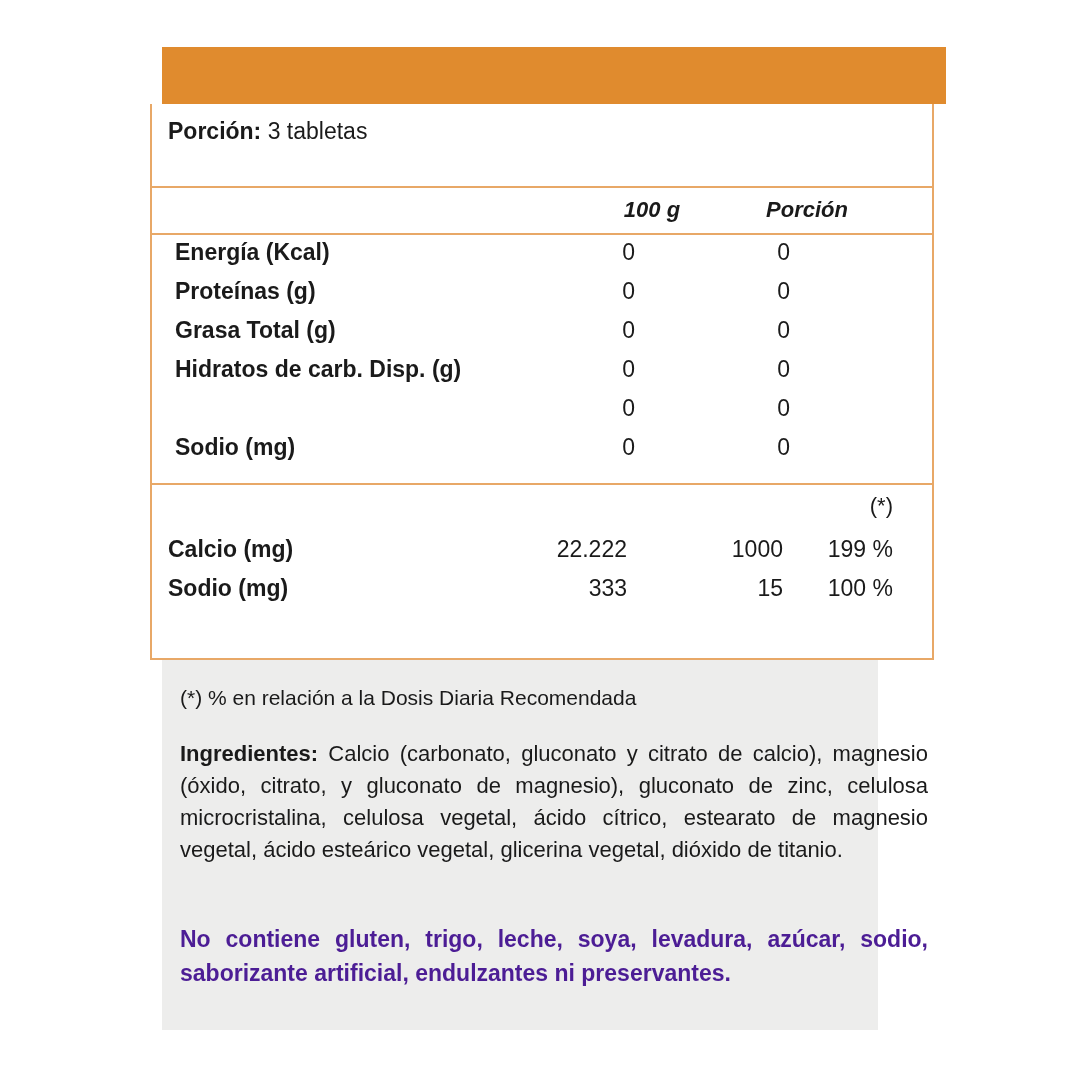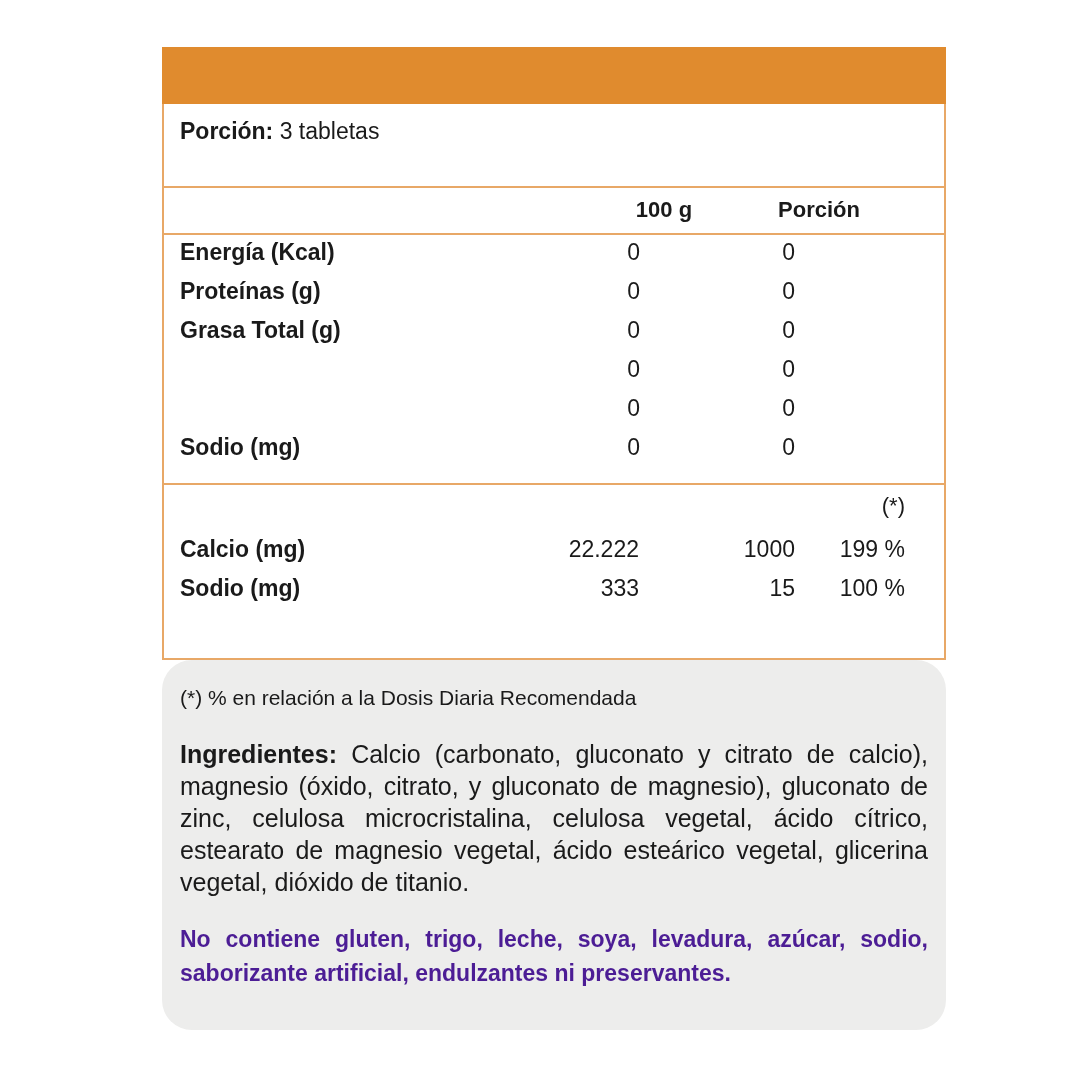--- a/index.html
+++ b/index.html
@@ -41,21 +41,21 @@
     color: #ffffff;
     font-size: 21px;
     font-weight: bold;
     letter-spacing: 0.8px;
     margin-top: 48px;
   }
 
   
   .table-box {
     position: absolute;
-    left: 162px;
+    left: 150px;
     top: 104px;
     width: 784px;
     height: 556px;
     background: #ffffff;
     border: 2px solid #E8A867;
     border-top: none;
     box-sizing: border-box;
   }
 
   .divider {
@@ -86,39 +86,41 @@
     font-weight: normal;
   }
 
   
   .col-header-row {
     position: absolute;
     left: 0;
     top: 84px;
     width: 100%;
     height: 40px;
+    font-style: italic;
   }
   .col-head {
     position: absolute;
     font-size: 22px;
     font-weight: bold;
     color: #1a1a1a;
     top: 9px;
     text-align: center;
     white-space: nowrap;
   }
   .col-head.c100 { left: 420px; width: 160px; }
   .col-head.cpor { left: 575px; width: 160px; }
 
   
   .nutrient-block {
     position: absolute;
     left: 0;
     top: 131px;
     width: 100%;
+    padding-left: 7px;
   }
   .nrow {
     position: relative;
     height: 39px;
     width: 100%;
   }
   .nrow .nlabel {
     position: absolute;
     left: 16px;
     top: 4px;
@@ -189,41 +191,40 @@
   }
   .mrow .mv1 { left: 335px; width: 140px; }
   .mrow .mv2 { left: 491px; width: 140px; }
   .mrow .mv3 { left: 601px; width: 140px; }
 
   
   .notes-panel {
     position: absolute;
     left: 162px;
     top: 660px;
-    width: 784px;
+    width: 716px;
     height: 370px;
     background: #EDEDEC;
     box-sizing: border-box;
-    border-radius: 30px;
   }
   .footnote {
     position: absolute;
     left: 18px;
     top: 26px;
     width: 740px;
     font-size: 21px;
     color: #1a1a1a;
     font-weight: normal;
   }
   .ingredients {
     position: absolute;
     left: 18px;
     top: 78px;
     width: 748px;
-    font-size: 25px;
+    font-size: 22px;
     line-height: 32px;
     color: #1a1a1a;
     text-align: justify;
   }
   .ingredients .ing-label {
     font-weight: bold;
   }
   .free-from {
     position: absolute;
     left: 18px;
@@ -273,20 +274,21 @@
         <span class="nlabel">Proteínas (g)</span>
         <span class="nv1">0</span>
         <span class="nv2">0</span>
       </div>
       <div class="nrow">
         <span class="nlabel">Grasa Total (g)</span>
         <span class="nv1">0</span>
         <span class="nv2">0</span>
       </div>
       <div class="nrow">
+        <span class="nlabel">Hidratos de carb. Disp. (g)</span>
         <span class="nv1">0</span>
         <span class="nv2">0</span>
       </div>
       <div class="nrow">
         <span class="nv1">0</span>
         <span class="nv2">0</span>
       </div>
       <div class="nrow">
         <span class="nlabel">Sodio (mg)</span>
         <span class="nv1">0</span>

